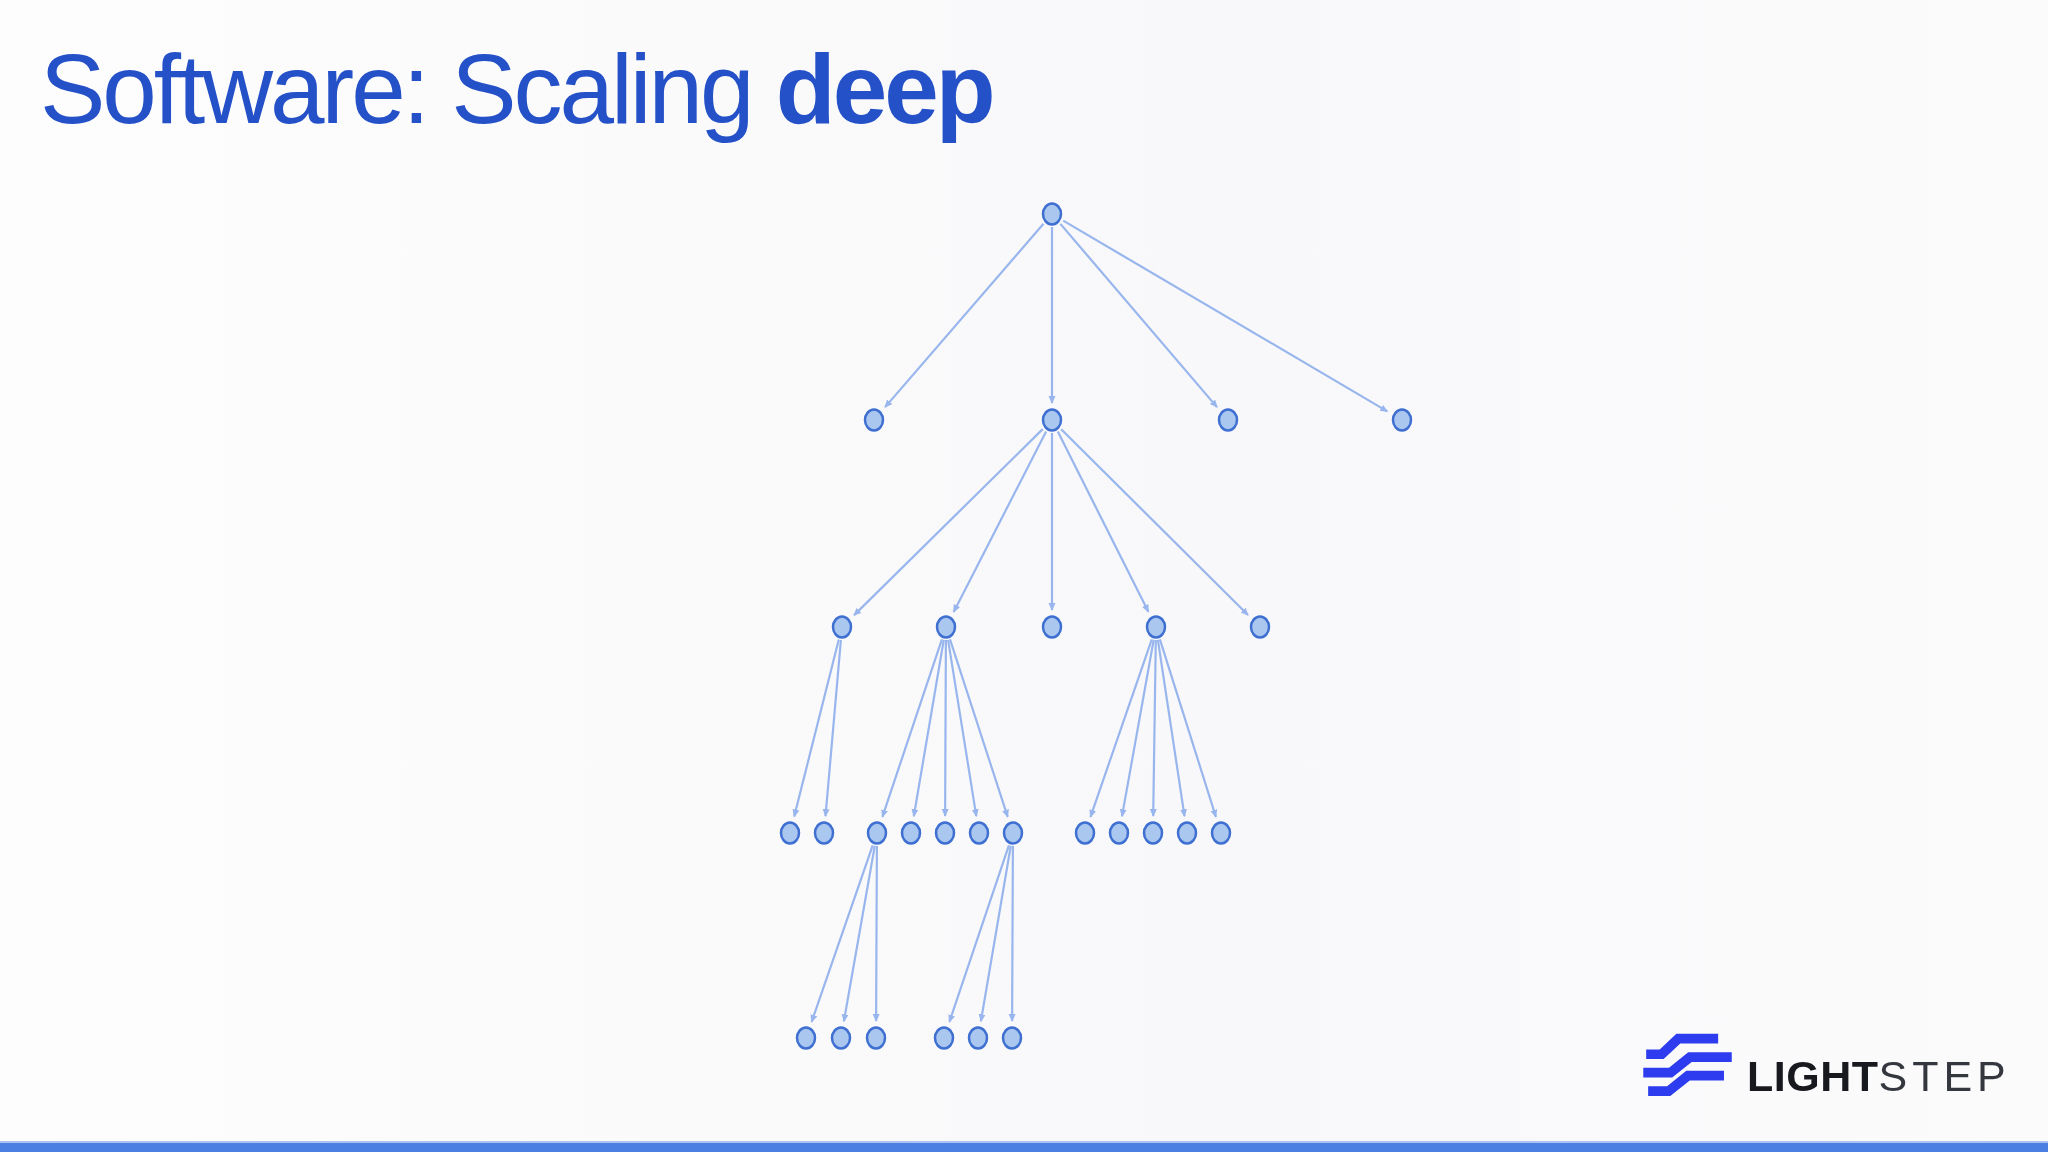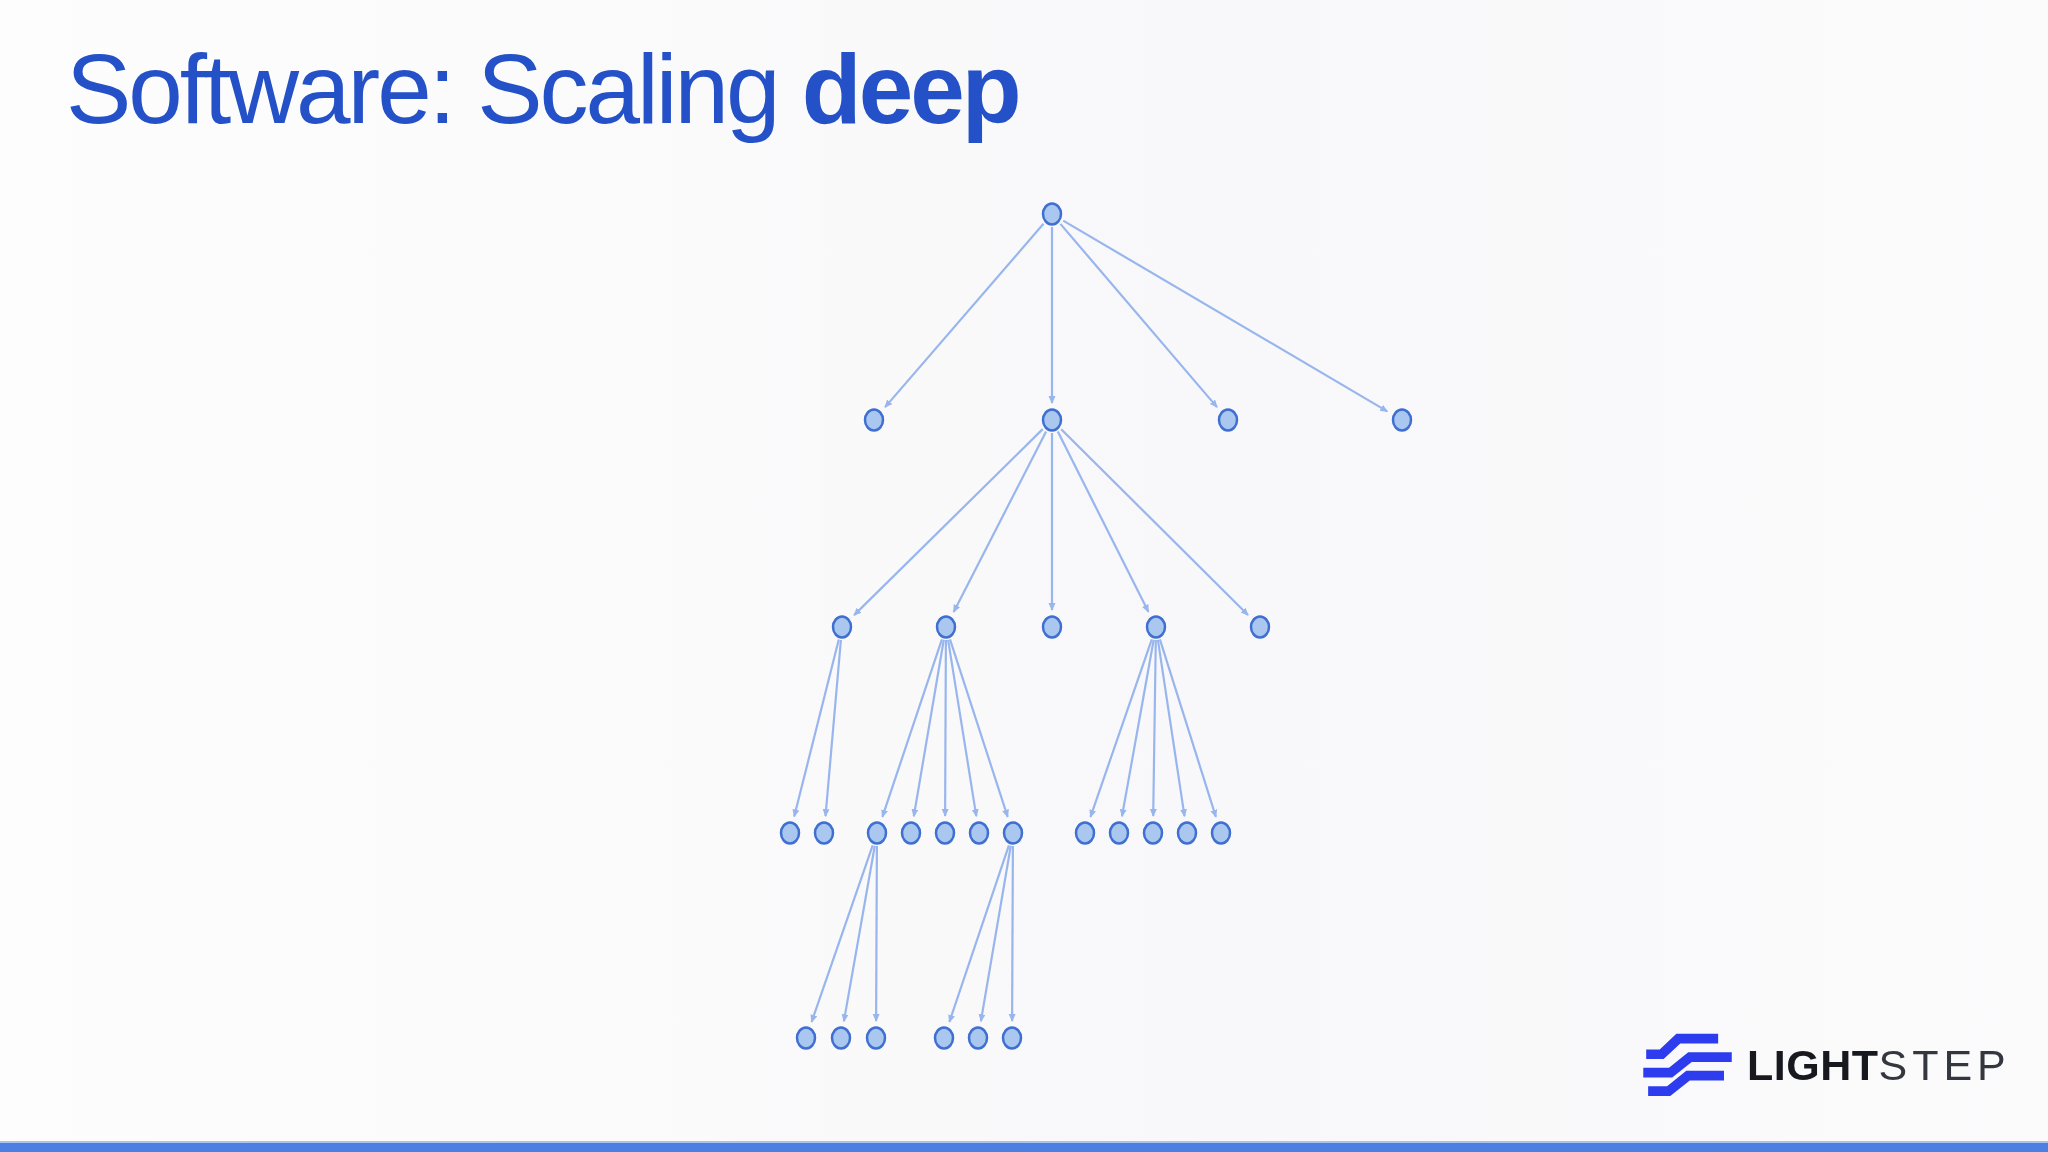--- a/index.html
+++ b/index.html
@@ -10,21 +10,21 @@
   }
   .slide {
     position: relative;
     width: 2048px;
     height: 1152px;
     overflow: hidden;
     background: linear-gradient(90deg, #fdfdfe 0%, #fafafb 35%, #f8f8fa 60%, #fbfbfc 100%);
   }
   .title {
     position: absolute;
-    left: 66px;
+    left: 40px;
     top: 38px;
     margin: 0;
     font-size: 98px;
     font-weight: 400;
     letter-spacing: -3px;
     line-height: 1.05;
     color: #2551c8;
     white-space: nowrap;
   }
   .title b { font-weight: 700; }
@@ -33,21 +33,21 @@
     left: 0;
     top: 0;
     width: 2048px;
     height: 1152px;
   }
   .logo {
     position: absolute;
     left: 1641px;
     top: 1028px;
     display: flex;
-    align-items: center;
+    align-items: flex-end;
     gap: 12px;
   }
   .logo-mark { display: block; }
   .logo-text {
     font-size: 43px;
     line-height: 1;
     white-space: nowrap;
     padding-top: 4px;
   }
   .lt-bold {

